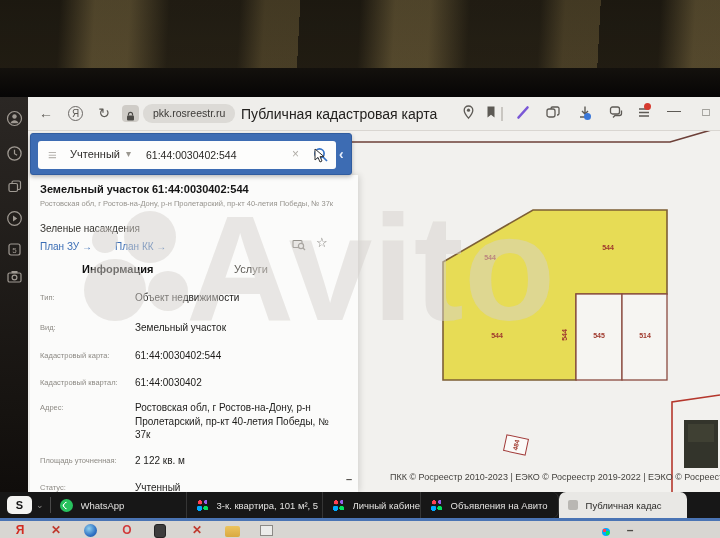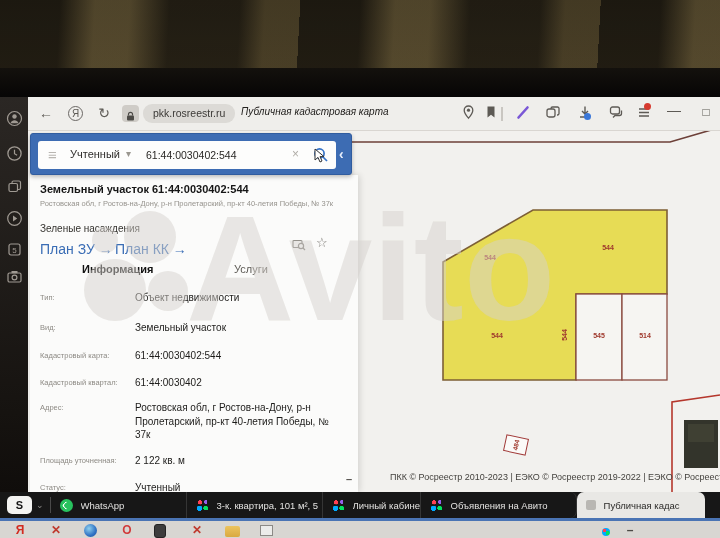--- a/index.html
+++ b/index.html
@@ -16,21 +16,21 @@
     background:linear-gradient(180deg,#2b2724,#161310 80%,#100d0b);}
   .sicon{position:absolute;left:6px;width:17px;height:17px;color:#a09a93;}
   .sicon svg{display:block;}
   
   .browser{position:absolute;left:28px;top:0;width:692px;height:395px;background:#f3f2f0;overflow:hidden;}
   .toolbar{position:absolute;left:0;top:0;width:692px;height:34px;background:#efeeeb;border-bottom:1px solid #d9d6d1;}
   .tbtn{position:absolute;top:7px;color:#5d5a55;font-size:14px;line-height:18px;text-align:center;width:20px;height:20px;}
   .urlpill{position:absolute;left:115px;top:7px;height:19px;background:#dcdad6;border-radius:9px;
     padding:0 10px;font-size:10.5px;line-height:19px;color:#3c3a37;}
   .lockpill{position:absolute;left:94px;top:8px;width:17px;height:17px;background:#cfccc7;border-radius:4px;padding:3px;}
-  .pagetitle{position:absolute;left:213px;top:9px;font-size:10px;color:#23211f;font-style:italic;}
+  .pagetitle{position:absolute;left:213px;top:9px;font-size:14px;color:#23211f;}
   .reddot{position:absolute;width:7px;height:7px;border-radius:50%;background:#d63a2f;}
   .bluedot{position:absolute;width:7px;height:7px;border-radius:50%;background:#3a77d8;}
   
   .content{position:absolute;left:0;top:34px;width:692px;height:361px;background:#f2f1ee;overflow:hidden;}
   .mapsvg{position:absolute;left:0;top:0;}
   .map-label{position:absolute;font-size:7px;font-weight:bold;color:#a03a2e;transform:translate(-50%,-50%);white-space:nowrap;}
   .map-label.kind-boxed{border:1px solid #a03a38;background:#fbfaf8;padding:7px 2px;font-size:6.5px;}
   .attribution{position:absolute;left:362px;top:341px;width:330px;overflow:hidden;white-space:nowrap;
     font-size:9px;color:#44423e;}
   
@@ -50,21 +50,21 @@
   .clearx{position:absolute;left:254px;top:6px;color:#b0ada7;font-size:12px;}
   .mag{position:absolute;left:274px;top:5px;width:18px;height:18px;}
   .collapse{position:absolute;left:308px;top:12px;color:#e8eefb;font-size:14px;font-weight:bold;}
   .cursorhand{position:absolute;left:283px;top:14px;z-index:9;}
   
   .panel{position:absolute;left:2px;top:44px;width:328px;height:317px;background:#fbfbfa;
     box-shadow:2px 0 6px rgba(0,0,0,.12);overflow:hidden;z-index:3;}
   .p-title{position:absolute;left:10px;top:8px;font-size:11px;font-weight:bold;color:#151515;}
   .p-sub{position:absolute;left:10px;top:24px;width:300px;font-size:7.5px;line-height:9.5px;color:#96938d;}
   .p-cat{position:absolute;left:10px;top:48px;font-size:10px;color:#35332f;}
-  .p-link{position:absolute;top:66px;font-size:14px;color:#3a6db5;}
+  .p-link{position:absolute;top:66px;font-size:10px;color:#3a6db5;}
   .p-ico{position:absolute;top:62px;color:#7c7974;}
   .p-tab{position:absolute;top:88px;font-size:11px;color:#5d5a55;}
   .p-tab.active{font-weight:bold;color:#111;}
   .f-row{position:absolute;left:0;width:328px;}
   .f-label{position:absolute;left:10px;top:2px;width:95px;font-size:7.5px;color:#8d8a84;}
   .f-value{position:absolute;left:105px;top:0;width:208px;font-size:10px;line-height:13.5px;color:#1d1c1a;}
   .p-dash{position:absolute;right:6px;top:298px;color:#55524e;font-weight:bold;font-size:11px;}
   
   .tabbar{position:absolute;left:0;top:395px;width:720px;height:26px;background:#171717;display:flex;align-items:stretch;z-index:8;}
   .pinned{display:flex;align-items:center;padding-left:7px;}
@@ -344,21 +344,21 @@
           <div class="tab icon-avito" style="width: 136px; position: relative;">
             <span class="tab-icon"></span>
             <span class="tab-label">3-к. квартира, 101 м², 5</span>
           </div>
 
           <div class="tab icon-avito" style="width: 98px; position: relative;">
             <span class="tab-icon"></span>
             <span class="tab-label">Личный кабинет - Мо</span>
           </div>
 
-          <div class="tab icon-avito" style="width: 156px; position: relative; border-radius: 7px;">
+          <div class="tab icon-avito" style="width: 138px; position: relative; border-radius: 7px;">
             <span class="tab-icon"></span>
             <span class="tab-label">Объявления на Авито</span>
           </div>
 
           <div class="tab active icon-pkk" style="width: 128px; position: relative;">
             <span class="tab-icon"></span>
             <span class="tab-label">Публичная кадас</span>
           </div>
         </div>
     </div>

